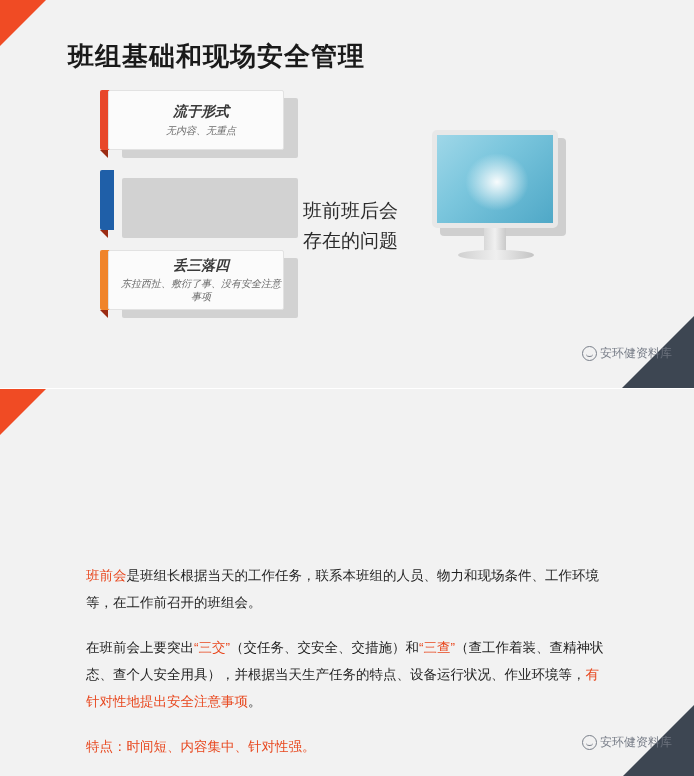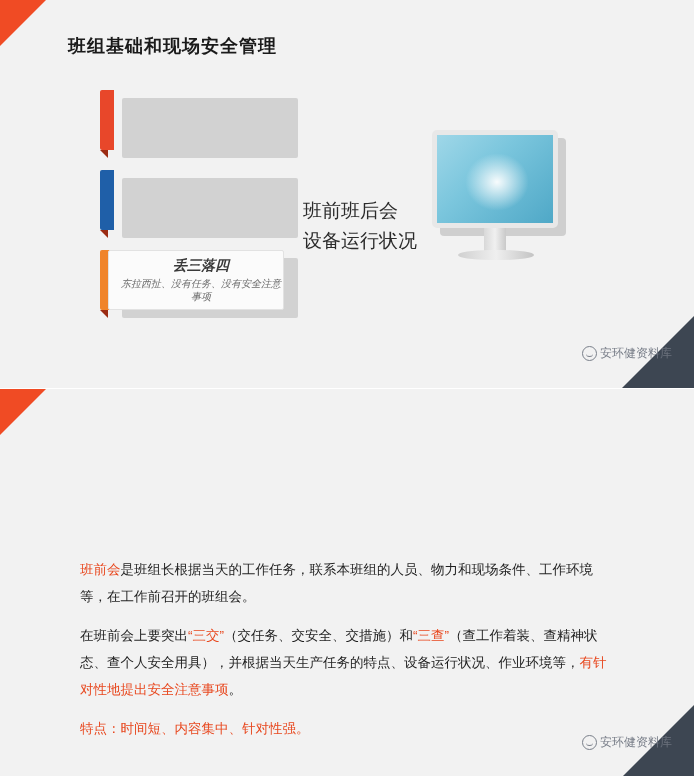--- a/index.html
+++ b/index.html
@@ -41,21 +41,21 @@
     bottom: 0; right: 0;
     width: 0; height: 0;
     border-bottom: 72px solid #3d4652;
     border-left: 72px solid transparent;
   }
 
   .slide-title {
     position: absolute;
     left: 68px;
     top: 22px;
-    font-size: 18px;
+    font-size: 26px;
     font-weight: bold;
     color: #1a1a1a;
     letter-spacing: 1px;
   }
 
   
   .ribbons {
     position: absolute;
     left: 108px;
     top: 90px;
@@ -212,59 +212,63 @@
   .body-text {
     position: absolute;
     left: 68px;
     top: 155px;
     width: 560px;
     font-size: 13.5px;
     line-height: 2.0;
     color: #1f1f1f;
   }
   .hl-orange { color: #e8481f; }
-  .p { margin: 12px; }
+  .p { margin: 18px; }
 </style>
 </head>
 <body>
 
 <div class="page">
 
   <section class="slide slide-1">
     <div class="corner-tl"></div>
     <div class="corner-br"></div>
 
     <h1 class="slide-title">班组基础和现场安全管理</h1>
 
     <div class="ribbons">
 
       <div class="ribbon">
         <div class="shadow-bar"></div>
         <div class="tab" style="background:#e8472a"></div>
+        <div class="body">
+          <div class="ribbon-head">流于形式</div>
+          <div class="ribbon-sub">无内容、无重点</div>
+        </div>
       </div>
 
       <div class="ribbon">
         <div class="shadow-bar"></div>
         <div class="tab" style="background:#1f5fa8"></div>
       </div>
 
       <div class="ribbon">
         <div class="shadow-bar"></div>
         <div class="tab" style="background:#f0842a"></div>
         <div class="body">
           <div class="ribbon-head">丢三落四</div>
-          <div class="ribbon-sub">东拉西扯、没有任务、没有安全注意事项</div>
+          <div class="ribbon-sub">东拉西扯、敷衍了事、没有安全注意事项</div>
         </div>
       </div>
 
     </div>
 
     <div class="center-label">
       <div>班前班后会</div>
-      <div>设备运行状况</div>
+      <div>存在的问题</div>
     </div>
 
     <div class="monitor">
       <div class="screen-shadow"></div>
       <div class="screen">
         <div class="glow"></div>
       </div>
       <div class="neck"></div>
       <div class="base"></div>
     </div>

